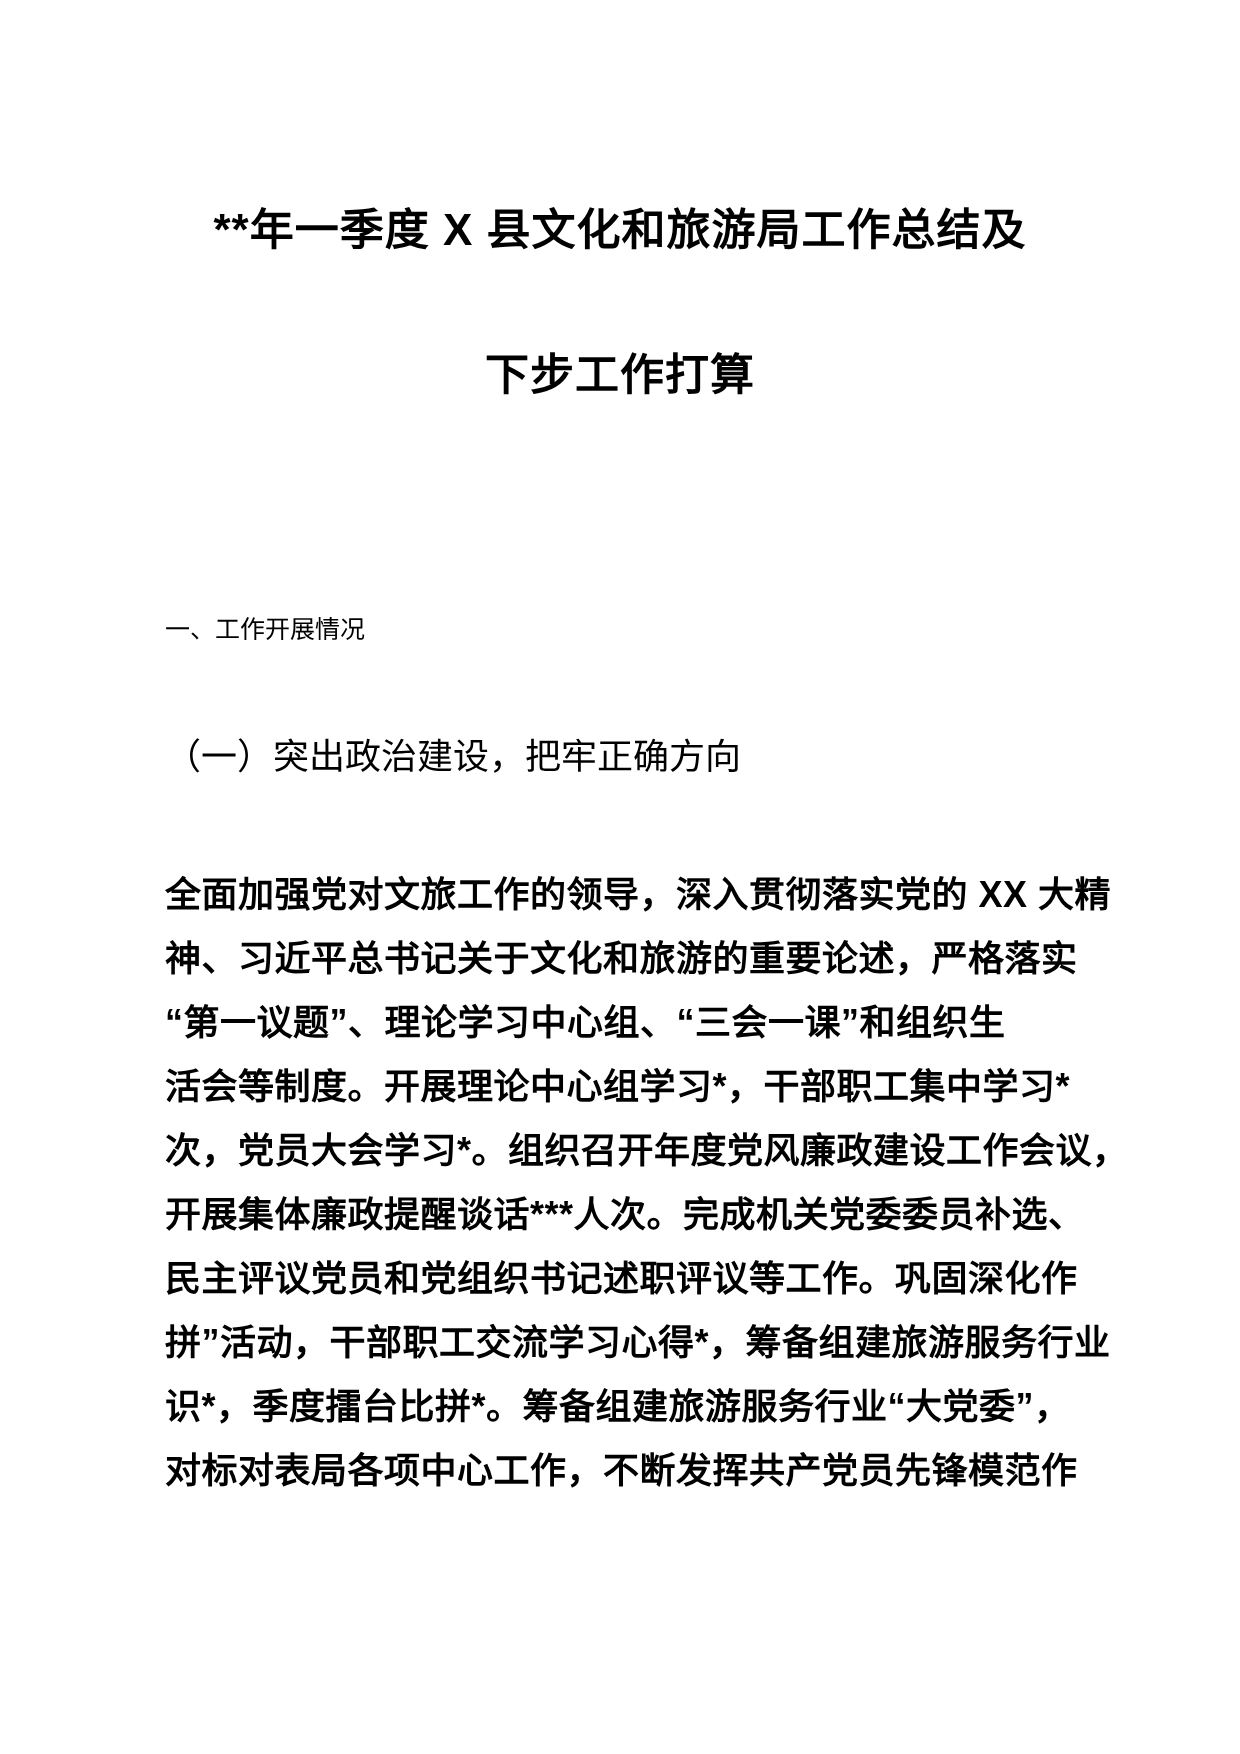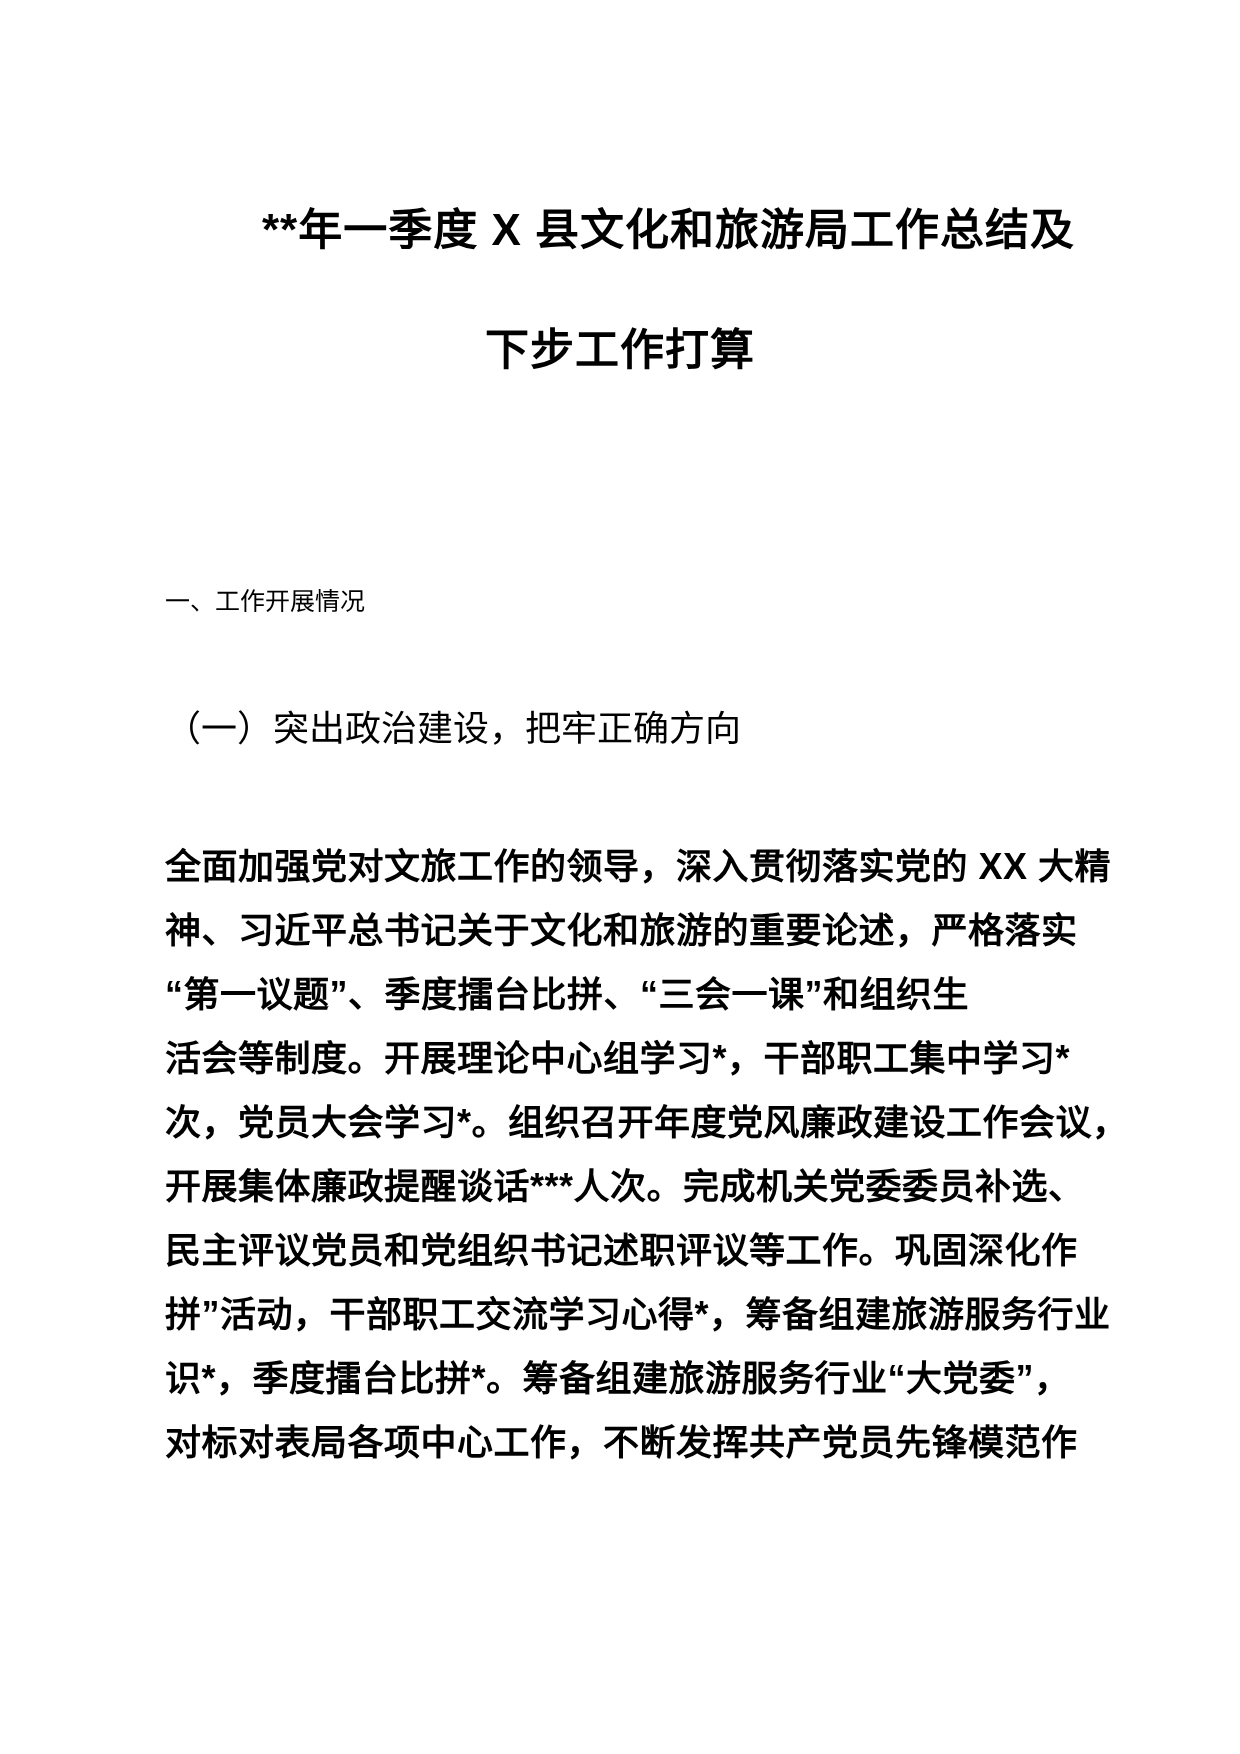--- a/index.html
+++ b/index.html
@@ -20,22 +20,22 @@
     font-family: "Liberation Sans", "DejaVu Sans", sans-serif;
   }
   .title-line {
     text-align: center;
     font-weight: 700;
     font-size: 44px;
     line-height: 64px;
     letter-spacing: 1px;
     white-space: nowrap;
   }
-  .title-line-1 { margin-top: 198px; text-align: right; }
-  .title-line-2 { margin-top: 56px; }
+  .title-line-1 { margin-top: 198px; }
+  .title-line-2 { margin-top: 84px; font-family: Liberation Mono, monospace; }
   .section-heading {
     margin-top: 187px;
     font-size: 25px;
     line-height: 64px;
     font-weight: 400;
     white-space: nowrap;
   }
   .subsection-heading {
     margin-top: 64px;
     font-size: 36px;
@@ -61,21 +61,21 @@
 
   <div class="title-line title-line-2">下步工作打算</div>
 
   <div class="section-heading">一、工作开展情况</div>
 
   <div class="subsection-heading">（一）突出政治建设，把牢正确方向</div>
 
   <div class="body-paragraph">
     <div class="body-line">全面加强党对文旅工作的领导，深入贯彻落实党的 XX 大精</div>
     <div class="body-line">神、习近平总书记关于文化和旅游的重要论述，严格落实</div>
-    <div class="body-line">“第一议题”、季度擂台比拼、“三会一课”和组织生</div>
+    <div class="body-line">“第一议题”、理论学习中心组、“三会一课”和组织生</div>
     <div class="body-line">活会等制度。开展理论中心组学习*，干部职工集中学习*</div>
     <div class="body-line">次，党员大会学习*。组织召开年度党风廉政建设工作会议，</div>
     <div class="body-line">开展集体廉政提醒谈话***人次。完成机关党委委员补选、</div>
     <div class="body-line">民主评议党员和党组织书记述职评议等工作。巩固深化作</div>
     <div class="body-line">拼”活动，干部职工交流学习心得*，筹备组建旅游服务行业</div>
     <div class="body-line">识*，季度擂台比拼*。筹备组建旅游服务行业“大党委”，</div>
     <div class="body-line">对标对表局各项中心工作，不断发挥共产党员先锋模范作</div>
   </div>
 
 </div>

